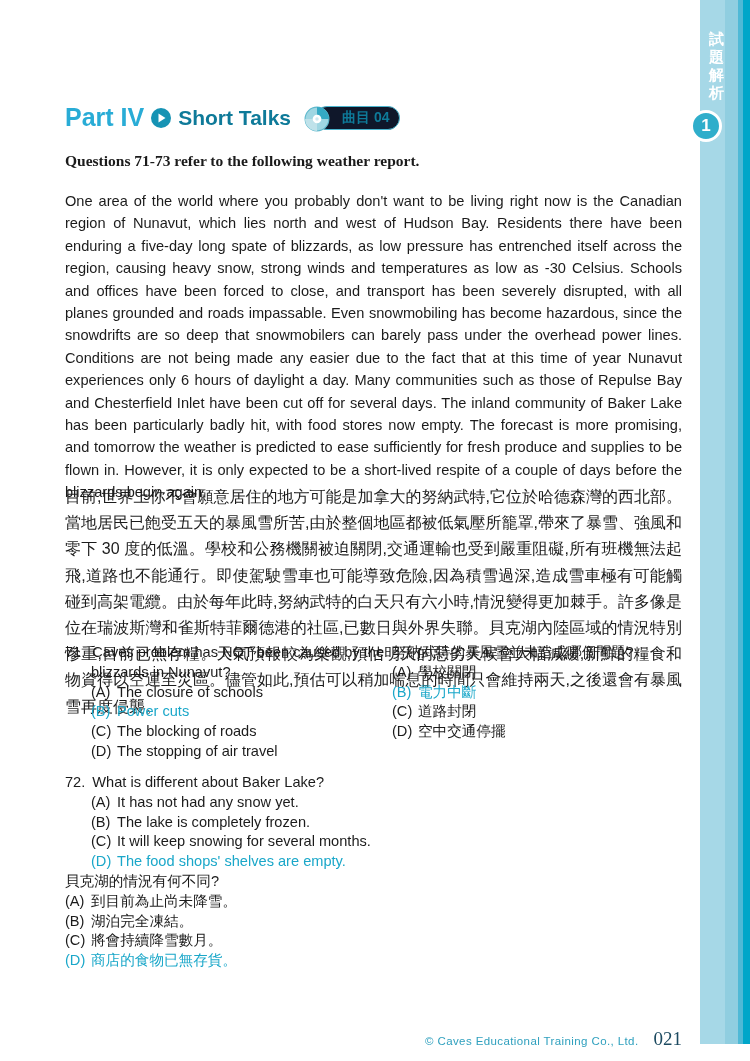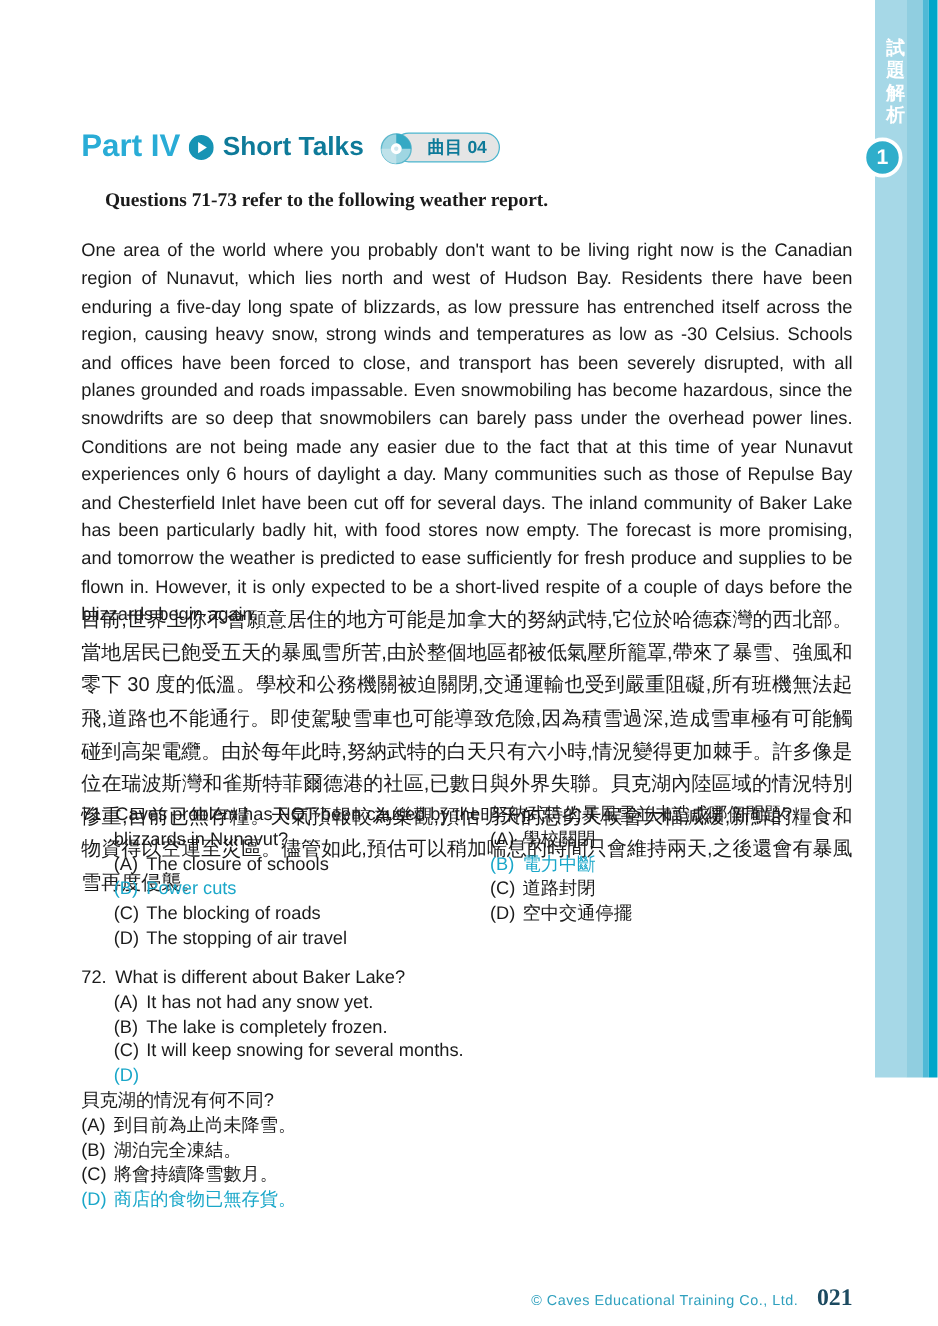--- a/index.html
+++ b/index.html
@@ -6,46 +6,46 @@
     --part-blue:#29ACD6; --title-teal:#0E7A99; --highlight:#1AA7C9;
     --body-text:#1b1b1b; --footer-teal:#2FA0BE; --pagenum:#1C4A60;
     --side1:#A6D8E7; --side2:#90CEE0; --side3:#4FB9D6; --side4:#00A6C9;
   }
   *{margin:0;padding:0;box-sizing:border-box;}
   html,body{width:750px;height:1061px;}
   body{position:relative;background:#ffffff;overflow:hidden;
        font-family:"Liberation Sans","DejaVu Sans",sans-serif;color:var(--body-text);}
 
   
-  .sidebar{position:absolute;top:0;right:0;width:50px;height:862px;display:flex;}
+  .sidebar{position:absolute;top:0;right:0;width:50px;height:1044px;display:flex;}
   .sb1{width:25px;background:var(--side1);}
   .sb2{width:13px;background:var(--side2);}
   .sb3{width:5px;background:var(--side3);}
   .sb4{width:7px;background:var(--side4);}
   .side-tab-label{position:absolute;top:30px;left:8px;width:17px;
     color:#ffffff;font-weight:bold;font-size:15px;line-height:18px;
     word-break:break-all;text-align:center;}
   .chapter-circle{position:absolute;top:110px;left:-10px;width:32px;height:32px;
     background:#2FAECB;border:3px solid #ffffff;border-radius:50%;
     display:flex;align-items:center;justify-content:center;
     color:#ffffff;font-weight:bold;font-size:17px;}
 
   
   .part-header{position:absolute;top:103px;left:65px;display:flex;align-items:center;}
   .part-label{color:var(--part-blue);font-size:25px;font-weight:bold;}
   .play-icon{width:20px;height:20px;margin:0 7px;}
   .section-title{color:var(--title-teal);font-size:21px;font-weight:bold;}
   .track-badge{position:relative;margin-left:24px;border:1.5px solid #4AB5CE;
     border-radius:13px;padding:2px 10px 2px 26px;color:var(--title-teal);
-    font-size:14px;font-weight:bold;white-space:nowrap;background:#e5e5e5;}
+    font-size:14px;font-weight:bold;white-space:nowrap;background:#0f172a;}
   .cd-icon{position:absolute;left:-12px;top:-1px;width:26px;height:26px;}
 
   
   .intro-line{position:absolute;top:152px;left:65px;width:617px;
-    font-family:"Liberation Serif","DejaVu Serif",serif;font-weight:bold;font-size:15.5px;margin-left:19px;}
+    font-family:"Liberation Serif","DejaVu Serif",serif;font-weight:bold;font-size:15.5px;}
   .passage-en{position:absolute;top:190px;left:65px;width:617px;
     font-size:14.6px;line-height:22.4px;text-align:justify;}
   .passage-zh{position:absolute;top:459px;left:65px;width:617px;
     font-size:16px;line-height:26.2px;text-align:justify;margin-top:25px;}
 
   
   .qa{position:absolute;left:65px;width:617px;display:flex;}
   .qa-left{width:327px;flex:none;}
   .qa-right{flex:1;}
   .q-line{font-size:14.6px;line-height:19.8px;padding-left:26px;text-indent:-26px;}
@@ -54,21 +54,21 @@
   .qa-left .opt{margin-left:26px;}
   .opt-label{flex:none;width:26px;}
   .correct{color:var(--highlight);}
   #question-72{top:773px;flex-direction:column;}
   #question-71{top:643px;}
 
   
   .footer{position:absolute;top:997px;right:68px;display:flex;align-items:baseline;gap:15px;}
   .copyright{color:var(--footer-teal);font-size:11.5px;letter-spacing:.4px;margin-top:38px;}
   .page-number{color:var(--pagenum);font-family:"Liberation Serif","DejaVu Serif",serif;
-    font-weight:bold;font-size:19px;}
+    font-weight:normal;font-size:19px;}
 </style>
 </head>
 <body>
 
 <div class="sidebar">
   <div class="sb1"></div>
   <div class="sb2"></div>
   <div class="sb3"></div>
   <div class="sb4"></div>
   <div class="side-tab-label">試題解析</div>
@@ -149,20 +149,21 @@
     <div class="opt">
         <span class="opt-label">(B)</span>
         <span>The lake is completely frozen.</span>
       </div>
     <div class="opt">
         <span class="opt-label">(C)</span>
         <span>It will keep snowing for several months.</span>
       </div>
     <div class="opt correct">
         <span class="opt-label">(D)</span>
+        <span>The food shops' shelves are empty.</span>
       </div>
   </div>
   <div class="qa-right">
     <p class="q-line-zh">貝克湖的情況有何不同?</p>
     <div class="opt">
         <span class="opt-label">(A)</span>
         <span>到目前為止尚未降雪。</span>
       </div>
     <div class="opt">
         <span class="opt-label">(B)</span>

